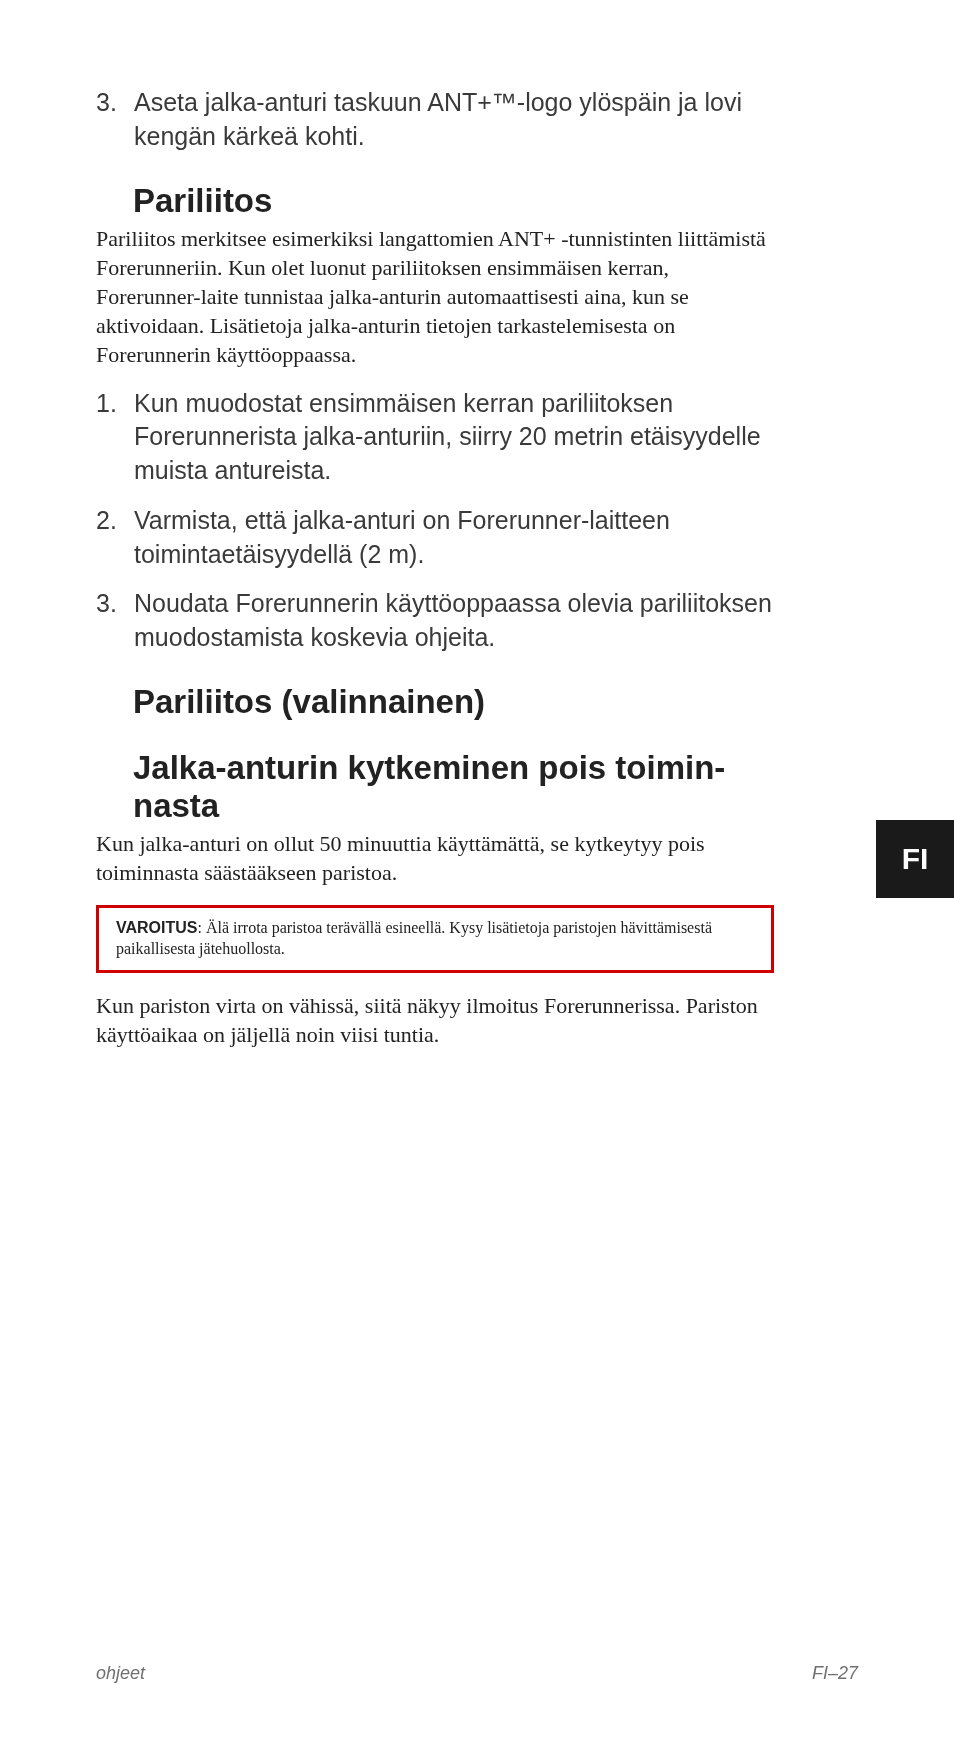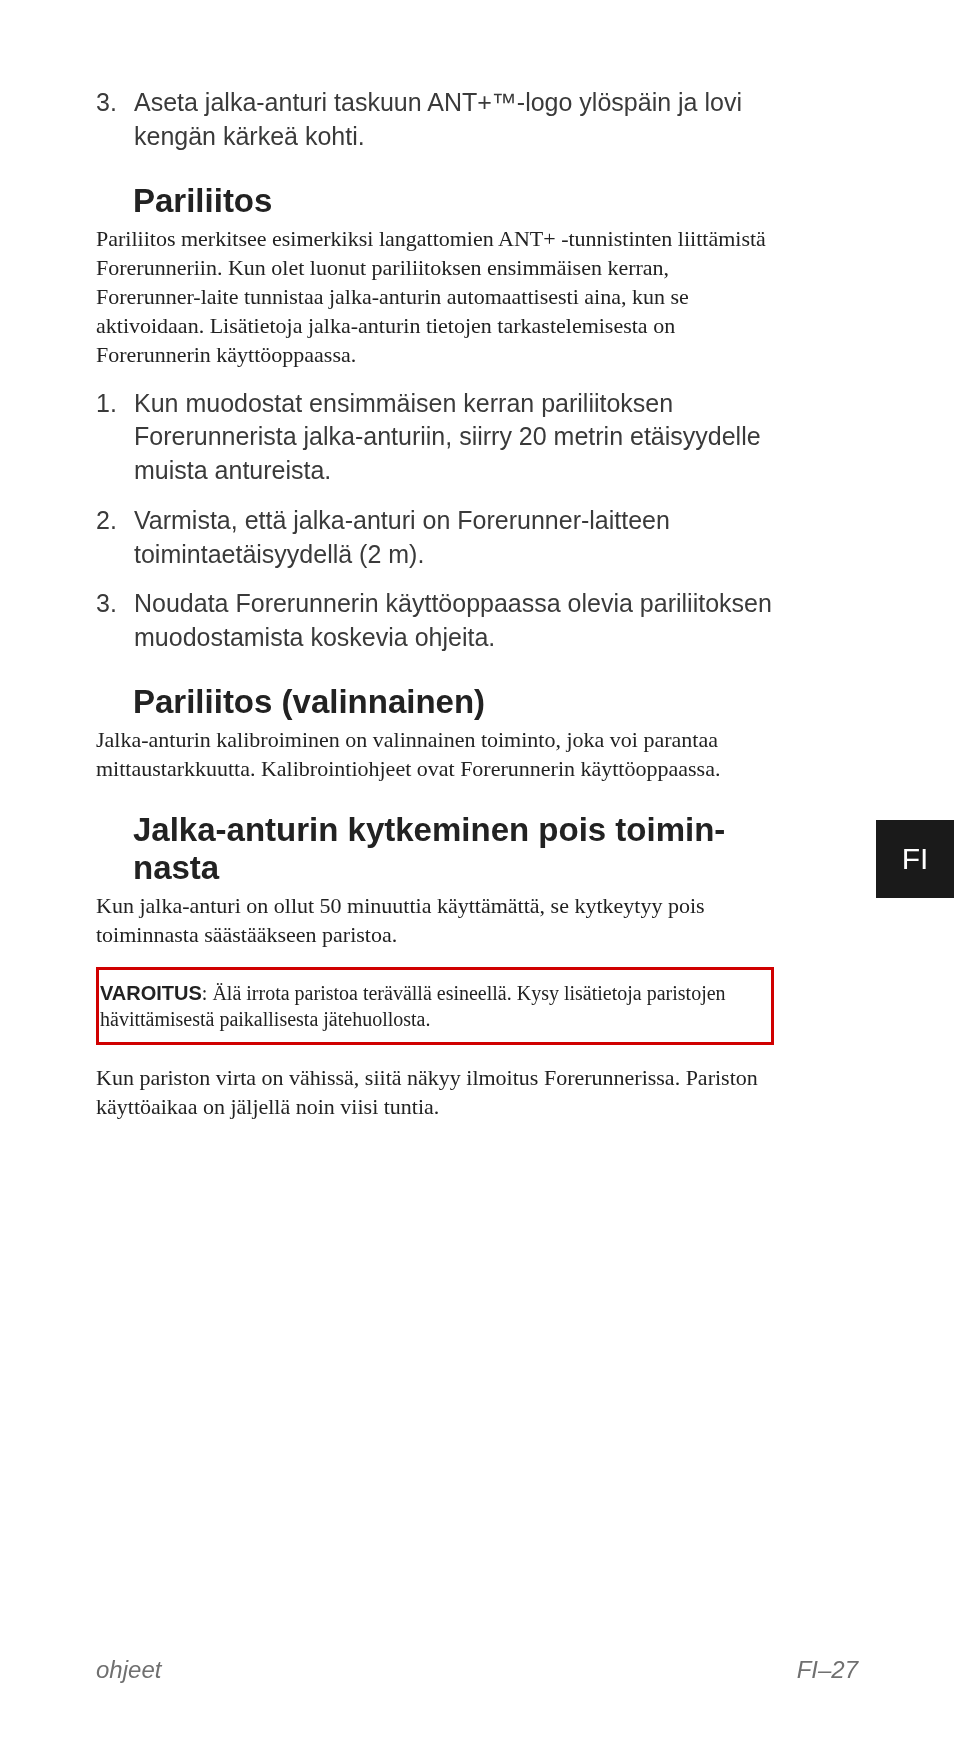--- a/index.html
+++ b/index.html
@@ -46,56 +46,56 @@
       margin-bottom: 18px;
     }
     .sub-list {
       margin-top: 4px;
     }
     .sub-list .ol-item {
       margin-bottom: 16px;
     }
     .warning-box {
       border: 3px solid #d00000;
-      padding: 10px 1px;
+      padding: 10px 17px;
       margin: 12px 0 18px 0;
       font-family: Georgia, 'Times New Roman', serif;
-      font-size: 20px;
+      font-size: 16px;
       line-height: 1.3;
       color: #222;
     }
     .warning-label {
       font-weight: bold;
       font-family: Arial, Helvetica, sans-serif;
     }
     .side-tab {
       position: absolute;
       right: 0;
       top: 820px;
       width: 78px;
       height: 78px;
       background: #1a1a1a;
       color: #fff;
       font-size: 30px;
-      font-weight: normal;
+      font-weight: bold;
       display: flex;
       align-items: center;
       justify-content: center;
       font-family: Arial, Helvetica, sans-serif;
     }
     .footer {
       position: absolute;
       bottom: 70px;
       left: 96px;
       right: 96px;
       display: flex;
       justify-content: space-between;
       font-style: italic;
       font-family: Arial, Helvetica, sans-serif;
-      font-size: 24px;
+      font-size: 18px;
       color: #707070;
       align-items: flex-end;
     }
   </style>
 </head>
 <body>
 
 <div class="page">
 
   <div class="ol-item">
@@ -115,21 +115,20 @@
       <div class="ol-num">2.</div>
       <div class="ol-text">Varmista, että jalka-anturi on Forerunner-laitteen toimintaetäisyydellä (2 m).</div>
     </div>
     <div class="ol-item">
       <div class="ol-num">3.</div>
       <div class="ol-text">Noudata Forerunnerin käyttöoppaassa olevia pariliitoksen muodostamista koskevia ohjeita.</div>
     </div>
   </div>
 
   <h2>Pariliitos (valinnainen)</h2>
-  <p class="body-text">Jalka-anturin kalibroiminen on valinnainen toiminto, joka voi parantaa mittaustarkkuutta. Kalibrointiohjeet ovat Forerunnerin käyttöoppaassa.</p>
 
   <h2>Jalka-anturin kytkeminen pois toimin­nasta</h2>
   <p class="body-text">Kun jalka-anturi on ollut 50 minuuttia käyttämättä, se kytkeytyy pois toiminnasta säästääkseen paristoa.</p>
 
 
   <div class="warning-box">
     <span class="warning-label">VAROITUS</span><span>: Älä irrota paristoa terävällä esineellä. Kysy lisätietoja paristojen hävittämisestä paikallisesta jätehuollosta.</span>
   </div>
 
   <p class="body-text">Kun pariston virta on vähissä, siitä näkyy ilmoitus Forerunnerissa. Pariston käyttöaikaa on jäljellä noin viisi tuntia.</p>

